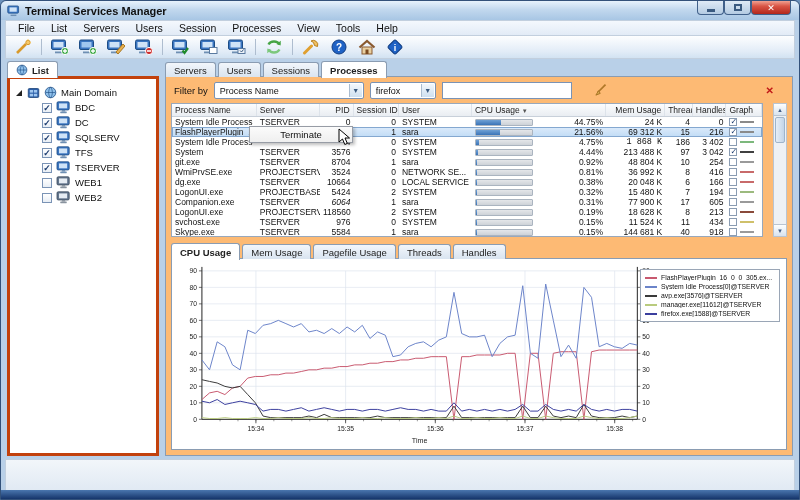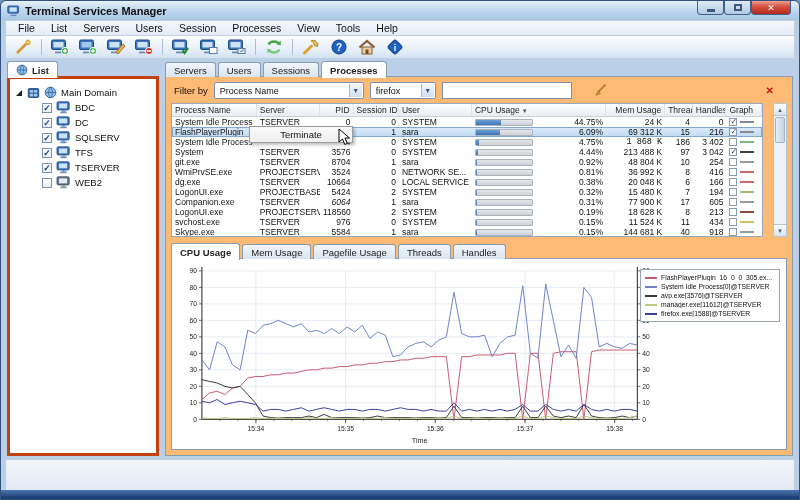--- a/index.html
+++ b/index.html
@@ -335,20 +335,30 @@
               <span>TSERVER</span>
             </div>
             <div class="tree-row">
               <span class="cb"></span>
               <svg class="mon-svg dim" viewBox="0 0 18 16">
                 <rect x="1" y="1" width="15" height="10" rx="1.5" fill="#3a75c0" stroke="#1d4d86"></rect>
                 <rect x="3.5" y="3" width="10" height="6" fill="#cfe3f7"></rect>
                 <rect x="7" y="11" width="4" height="2" fill="#6e8fb3"></rect>
                 <rect x="5" y="13" width="8" height="2" rx="0.5" fill="#6e8fb3"></rect>
               </svg>
+              <span>WEB1</span>
+            </div>
+            <div class="tree-row">
+              <span class="cb"></span>
+              <svg class="mon-svg dim" viewBox="0 0 18 16">
+                <rect x="1" y="1" width="15" height="10" rx="1.5" fill="#3a75c0" stroke="#1d4d86"></rect>
+                <rect x="3.5" y="3" width="10" height="6" fill="#cfe3f7"></rect>
+                <rect x="7" y="11" width="4" height="2" fill="#6e8fb3"></rect>
+                <rect x="5" y="13" width="8" height="2" rx="0.5" fill="#6e8fb3"></rect>
+              </svg>
               <span>WEB2</span>
             </div>
           </div>
       </div>
     </div>
   </div>
 
   <div class="rtabs" id="mainTabs">
       <div class="tab">
         <span>Servers</span>
@@ -423,21 +433,21 @@
           <div class="trow sel">
             <div class="td" style="width: 86px;">FlashPlayerPlugin_16_0_0...</div>
             <div class="td" style="width: 64px;"></div>
             <div class="td num" style="width: 34px;">5412</div>
             <div class="td num" style="width: 46px;">1</div>
             <div class="td" style="width: 74px;">sara</div>
             <div class="td cpucell" style="width: 136px;">
               <div class="cpubar">
                 <div class="cpufill" style="width: 42.68%;"></div>
               </div>
-              <span class="cpupct">6.09%</span>
+              <span class="cpupct">21.56%</span>
             </div>
             <div class="td num" style="width: 60px;">69 312 K</div>
             <div class="td num" style="width: 28px;">15</div>
             <div class="td num" style="width: 34px;">216</div>
             <div class="td" style="width: 36px; display: flex; align-items: center;">
               <span class="gcb">✓</span>
               <span class="gline" style="background: rgb(138, 138, 138);"></span>
             </div>
           </div>
           <div class="trow">

